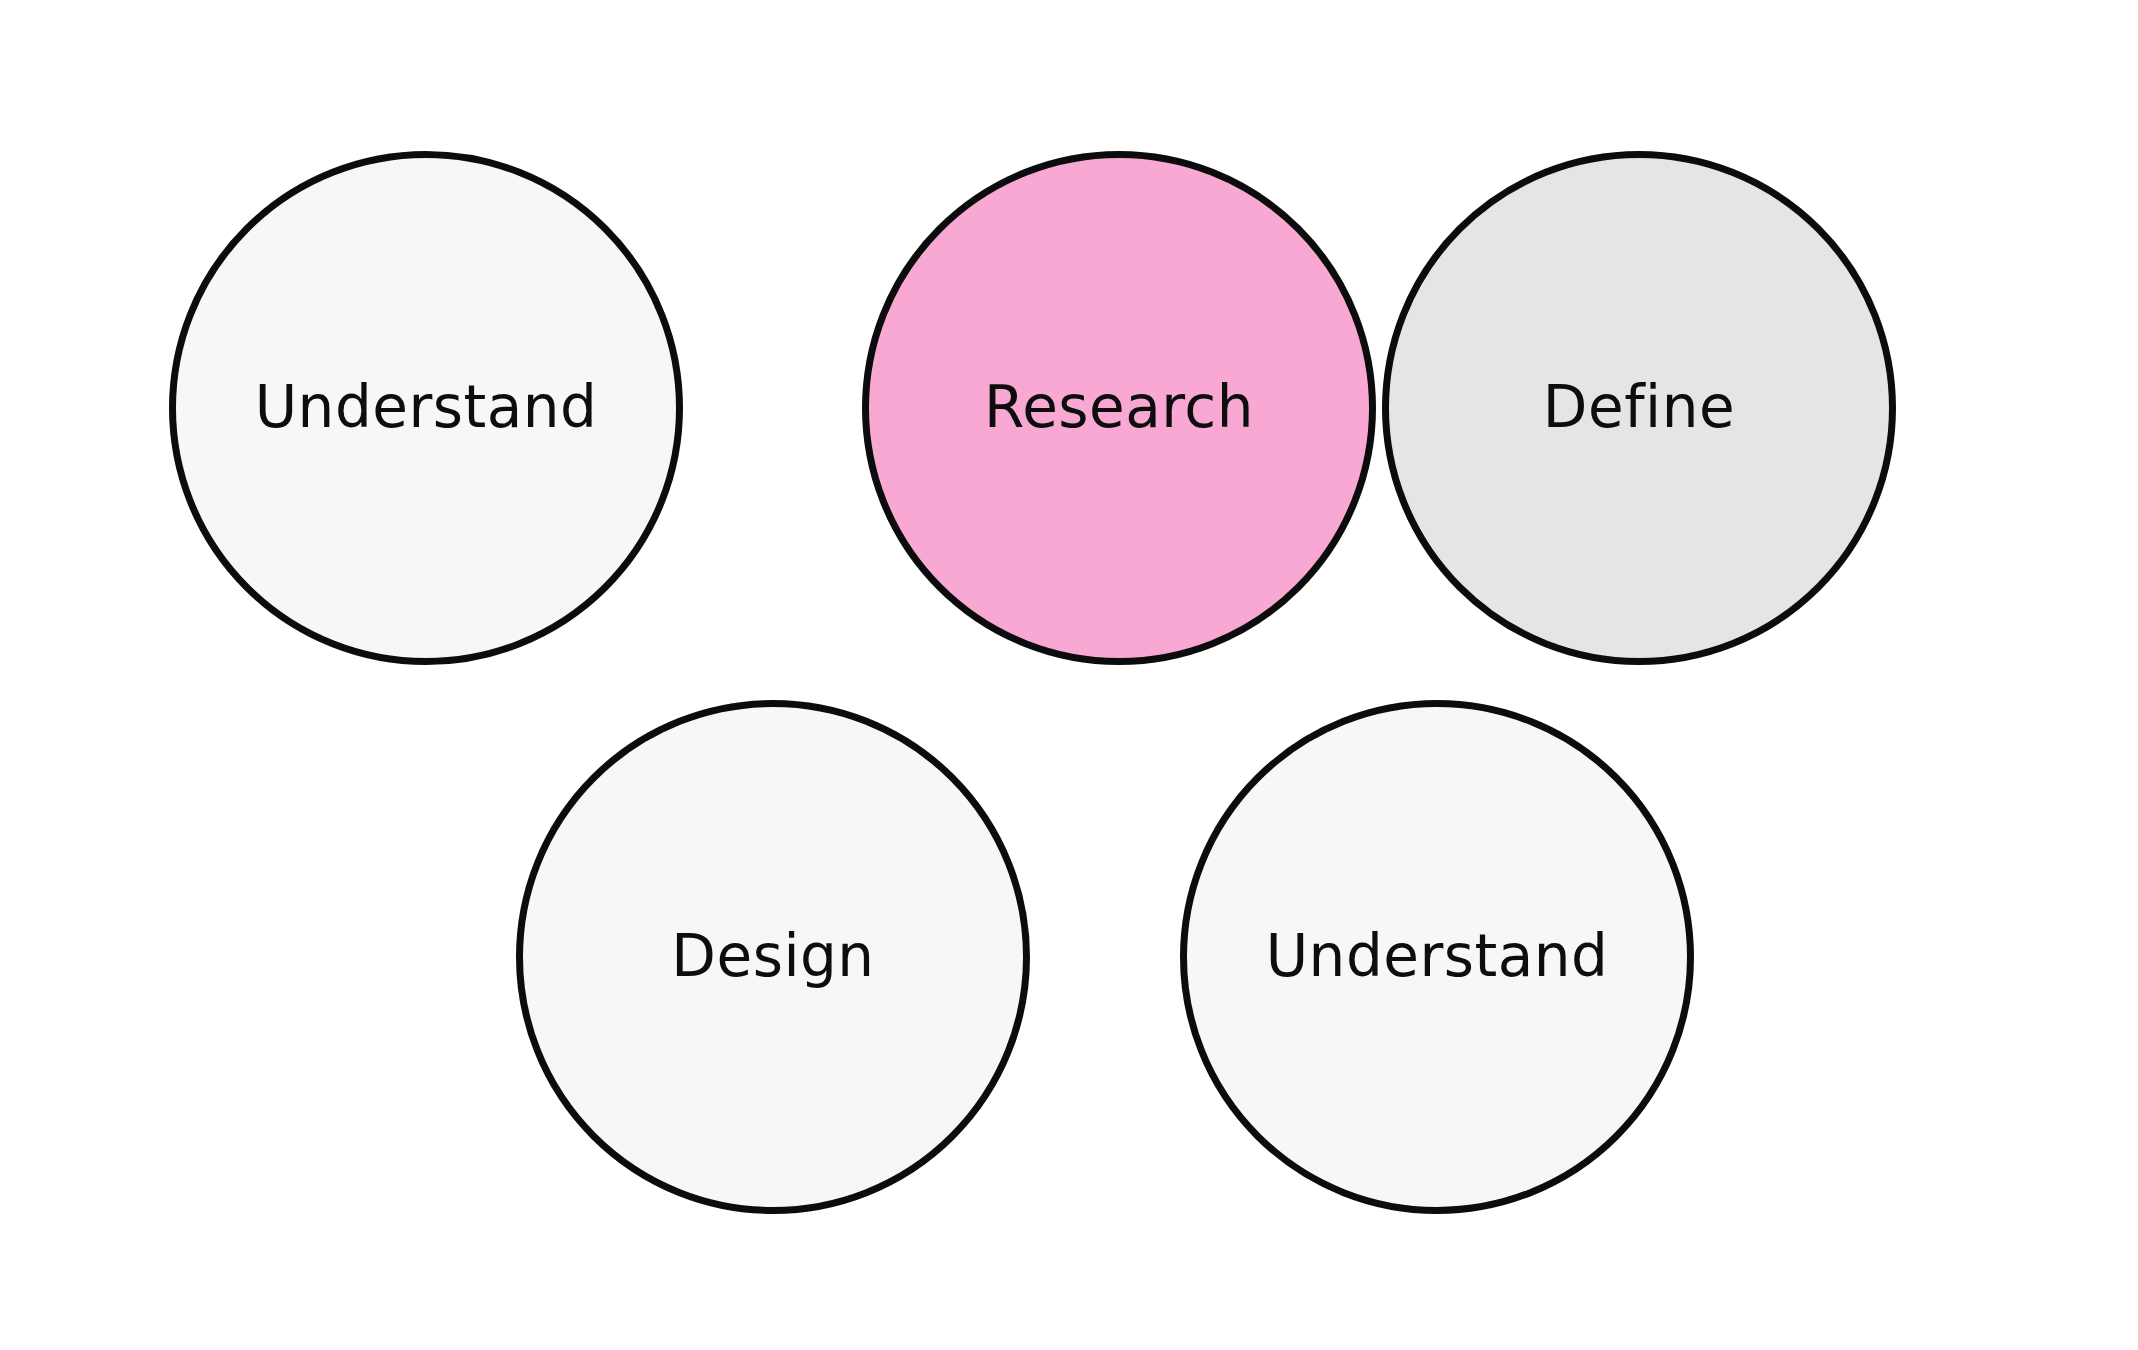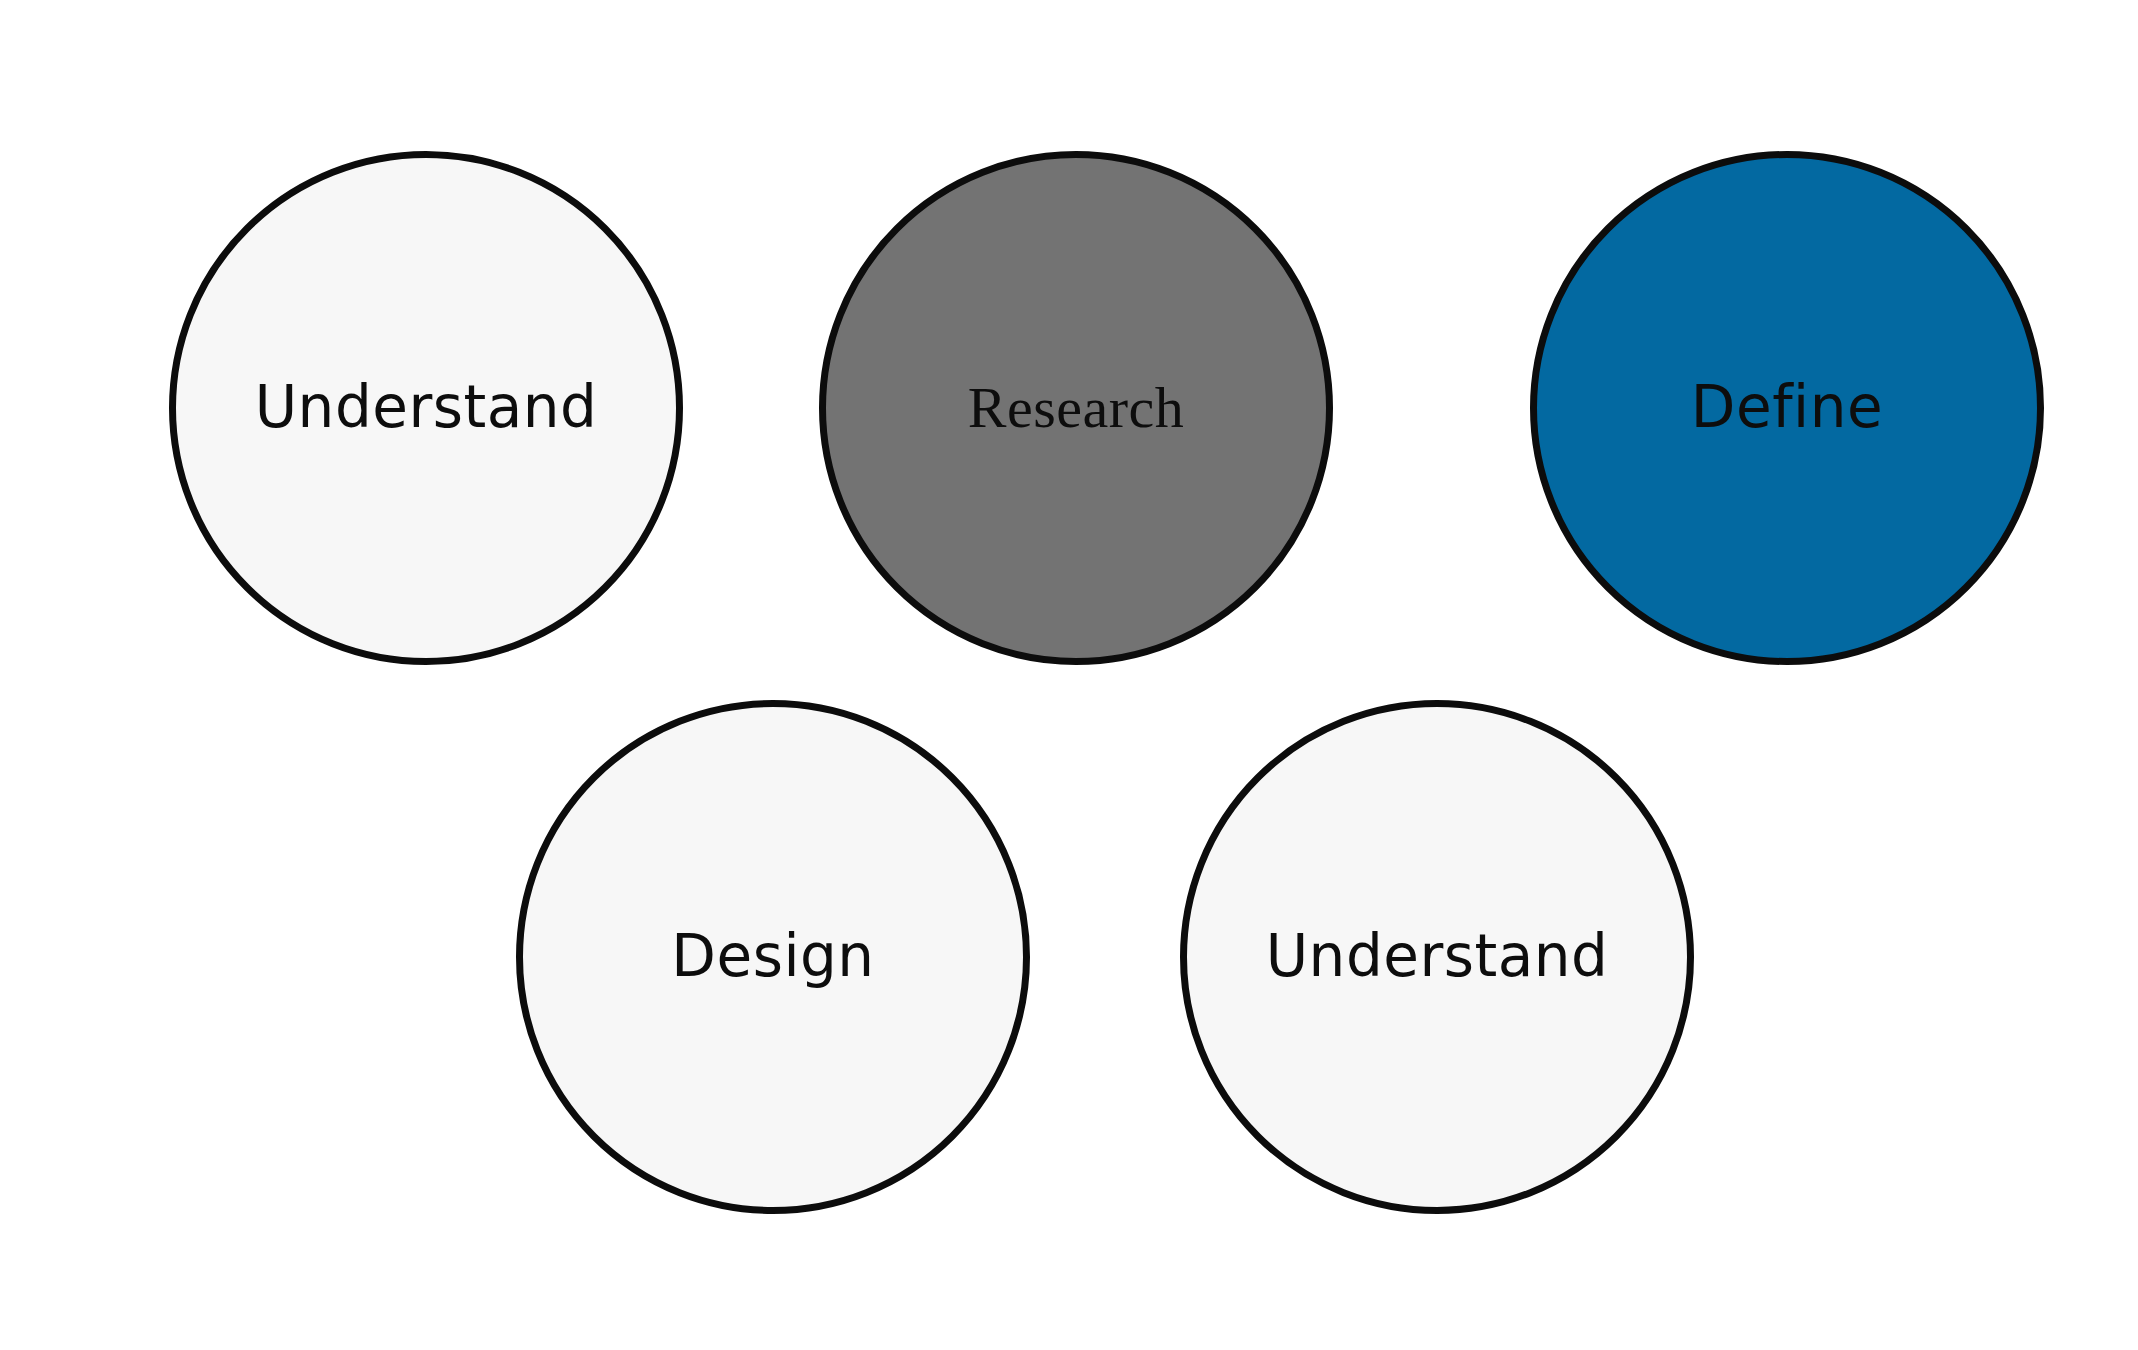--- a/index.html
+++ b/index.html
@@ -37,25 +37,25 @@
 </style>
 </head>
 <body>
 
 <div class="canvas" style="background: rgb(255, 255, 255);">
 
   <div class="node" style="left: 169px; top: 151px; width: 514px; height: 514px; background: rgb(247, 247, 247); border: 7px solid rgb(12, 12, 12);">
     <span class="label" style="color: rgb(13, 13, 13);">Understand</span>
   </div>
 
-  <div class="node" style="left: 819px; top: 151px; width: 514px; height: 514px; background: #737373; border: 7px solid rgb(12, 12, 12); font-family: Liberation Serif, serif;">
+  <div class="node" style="left: 862px; top: 151px; width: 514px; height: 514px; background: #f9a8d4; border: 7px solid rgb(12, 12, 12);">
     <span class="label" style="color: rgb(13, 13, 13);">Research</span>
   </div>
 
-  <div class="node" style="left: 1530px; top: 151px; width: 514px; height: 514px; background: #0369a1; border: 7px solid rgb(12, 12, 12);">
+  <div class="node" style="left: 1382px; top: 151px; width: 514px; height: 514px; background: #e5e5e5; border: 7px solid rgb(12, 12, 12);">
     <span class="label" style="color: rgb(13, 13, 13);">Define</span>
   </div>
 
   <div class="node" style="left: 516px; top: 700px; width: 514px; height: 514px; background: rgb(247, 247, 247); border: 7px solid rgb(12, 12, 12);">
     <span class="label" style="color: rgb(13, 13, 13);">Design</span>
   </div>
 
   <div class="node" style="left: 1180px; top: 700px; width: 514px; height: 514px; background: rgb(247, 247, 247); border: 7px solid rgb(12, 12, 12);">
     <span class="label" style="color: rgb(13, 13, 13);">Understand</span>
   </div>

